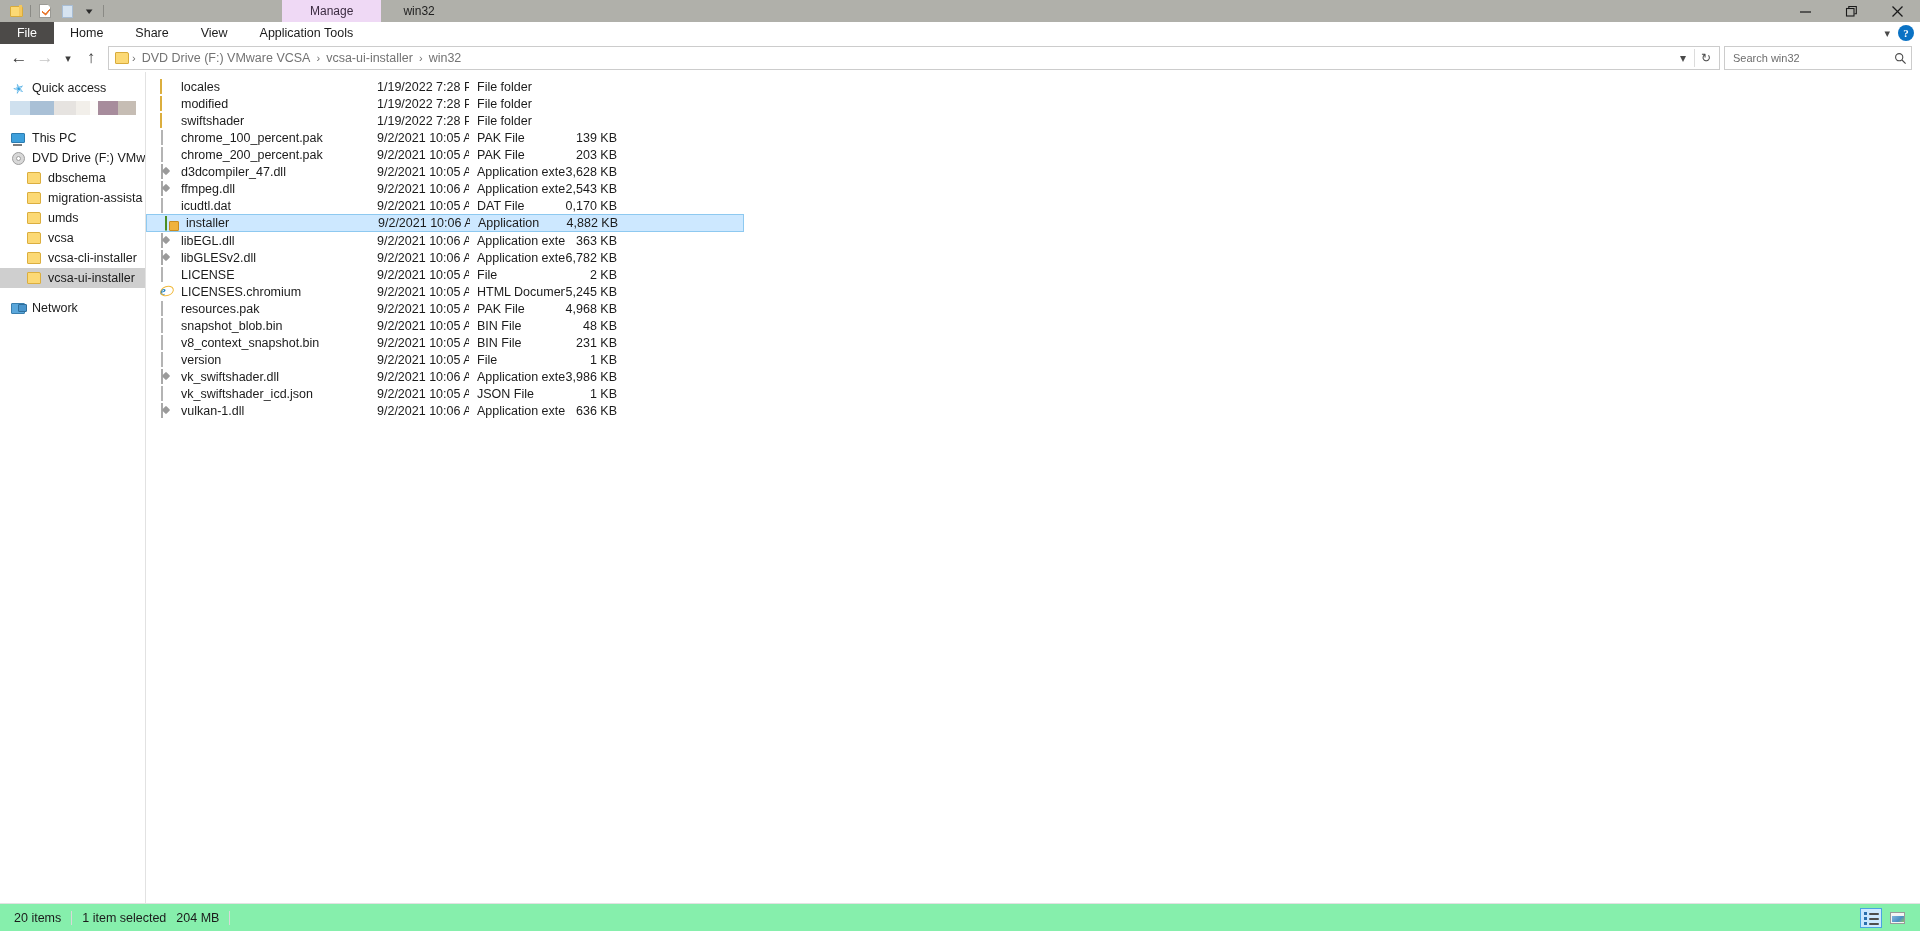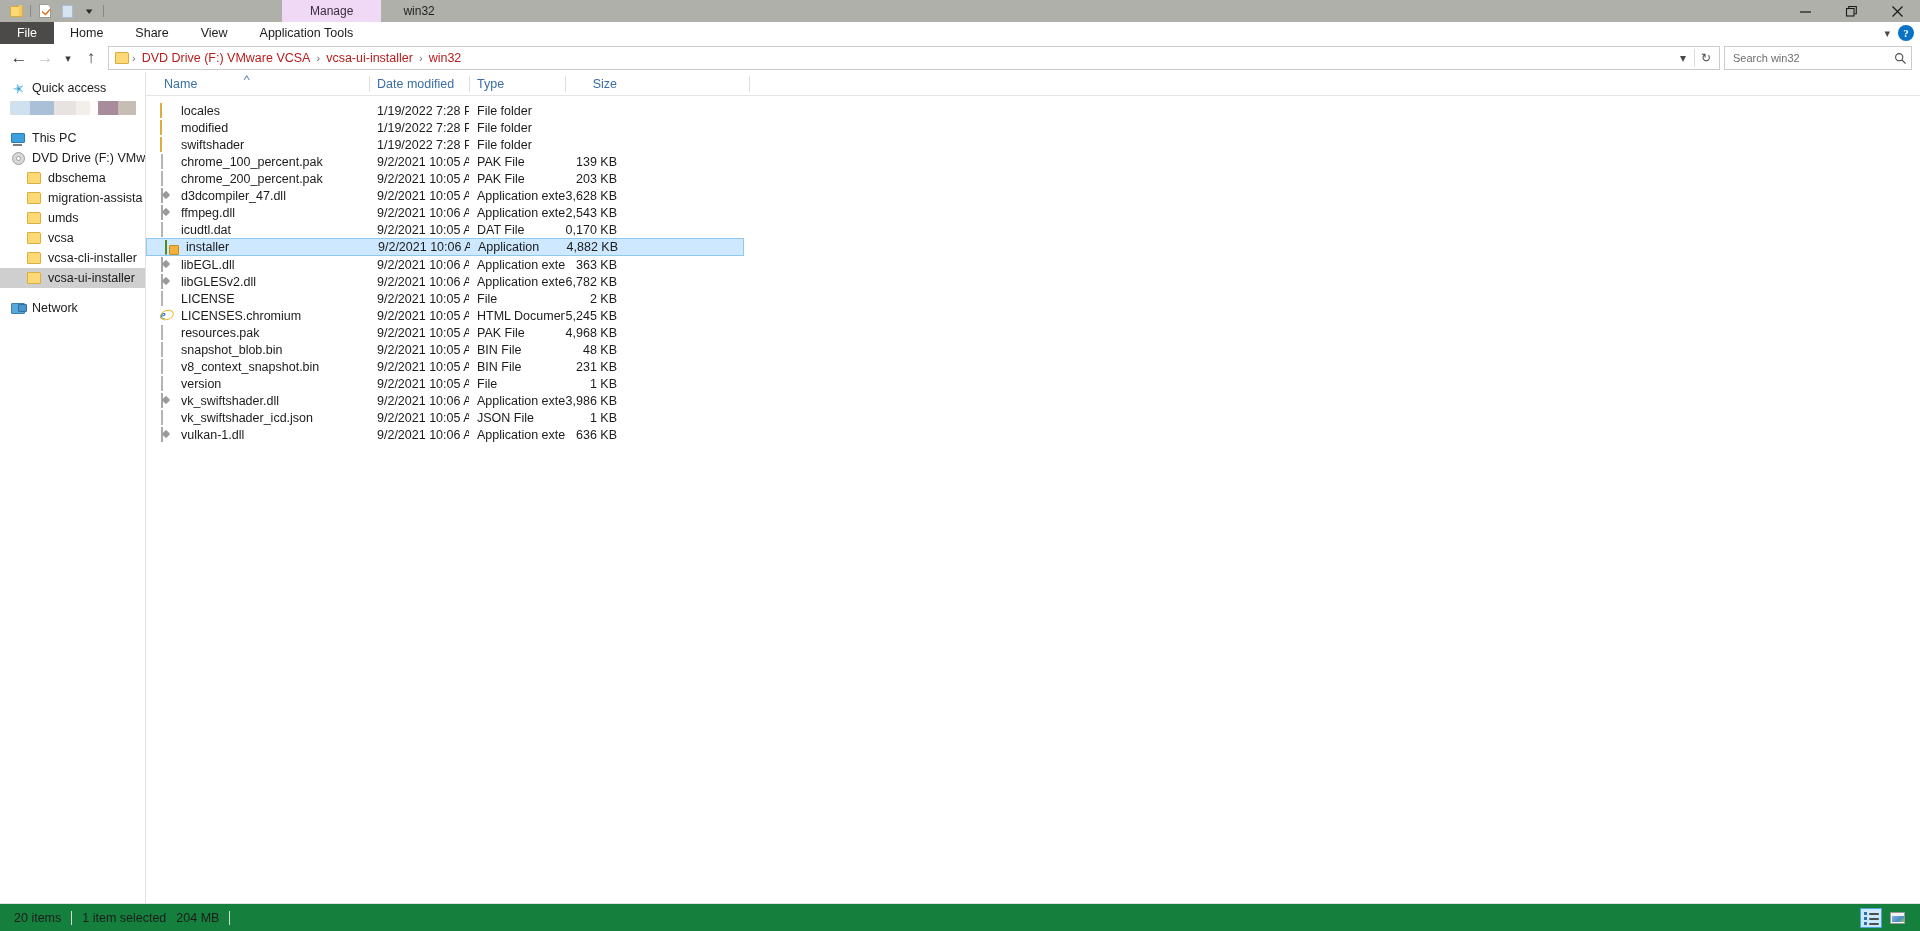--- a/index.html
+++ b/index.html
@@ -95,21 +95,21 @@
   .nav-btn.small { width: 20px; font-size: 11px; }
   .crumbbar {
     flex: 1; height: 24px; border: 1px solid #cccccc; background: #fff;
     display: flex; align-items: center; padding: 0 2px 0 6px; margin-left: 4px;
     position: relative;
   }
   .crumb-folder {
     width: 14px; height: 12px; background: #fcd975; border: 1px solid #d8ab3c;
     border-radius: 1px 2px 1px 1px; margin-right: 2px;
   }
-  .crumb { font-size: 12.5px; color: #b91c1c; padding: 0 5px; white-space: nowrap; }
+  .crumb { font-size: 12.5px; color: #737373; padding: 0 5px; white-space: nowrap; }
   .crumb-sep { font-size: 11px; color: #6d6d6d; padding: 0 1px; }
   .crumb-tools { margin-left: auto; display: flex; align-items: center; }
   .crumb-tool { width: 22px; height: 22px; display: flex; align-items: center; justify-content: center; color: #4a4a4a; font-size: 12px; }
   .crumb-divider { width:1px; height:18px; background:#dcdcdc; }
   .searchbox {
     width: 188px; height: 24px; border: 1px solid #cccccc; background: #fff;
     display: flex; align-items: center; padding: 0 4px 0 8px; margin-left: 4px;
   }
   .search-ph { font-size: 11px; color: #6e6e6e; flex: 1; }
 
@@ -235,21 +235,21 @@
     line-height: 14px; text-align: center; font-style: italic;
   }
   .ri-ie-ring {
     position:absolute; left:0; top:2px; width:14px; height:10px;
     border: 1.5px solid #f0b93c; border-radius: 50%; transform: rotate(-18deg);
   }
 
   
   .statusbar {
     position: absolute; left: 0; bottom: 0; width: 1920px; height: 28px;
-    background: #15803d; border-top: 1px solid #e2e2e2;
+    background: #86efac; border-top: 1px solid #e2e2e2;
     display: flex; align-items: center; padding: 0 4px 0 14px;
     font-size: 12.5px; color: #1b1b1b;
   }
   .sb-seg { display: flex; align-items: center; padding-right: 10px; }
   .sb-div { width: 1px; height: 14px; background: #d8d8d8; margin-right: 10px; }
   .sb-right { margin-left: auto; display: flex; align-items: center; gap: 4px; padding-right: 8px; }
   .viewbtn {
     width: 22px; height: 20px; display: flex; align-items: center; justify-content: center;
   }
   .viewbtn.active { background: #cce8ff; border: 1px solid #4aa3e0; }
@@ -442,30 +442,20 @@
 
       <div class="nav-row">
         <span class="nav-icon">
             <span class="net-ico"></span>
           </span>
         <span>Network</span>
       </div>
     </div>
 
     <div class="filepane">
-      <div class="colheaders">
-        <div class="colhdr c-name">
-          <span>Name</span>
-          <span class="sort-caret">˄</span>
-        </div>
-        <div class="colhdr c-date">Date modified</div>
-        <div class="colhdr c-type">Type</div>
-        <div class="colhdr c-size">Size</div>
-        <div class="colhdr-end"></div>
-      </div>
 
       <div class="rows">
 
         <div class="row">
           <span class="cell c-name">
             <span class="ri"><span class="ri-folder"></span></span>
             <span>locales</span>
           </span>
           <span class="cell c-date">1/19/2022 7:28 PM</span>
           <span class="cell c-type">File folder</span>

